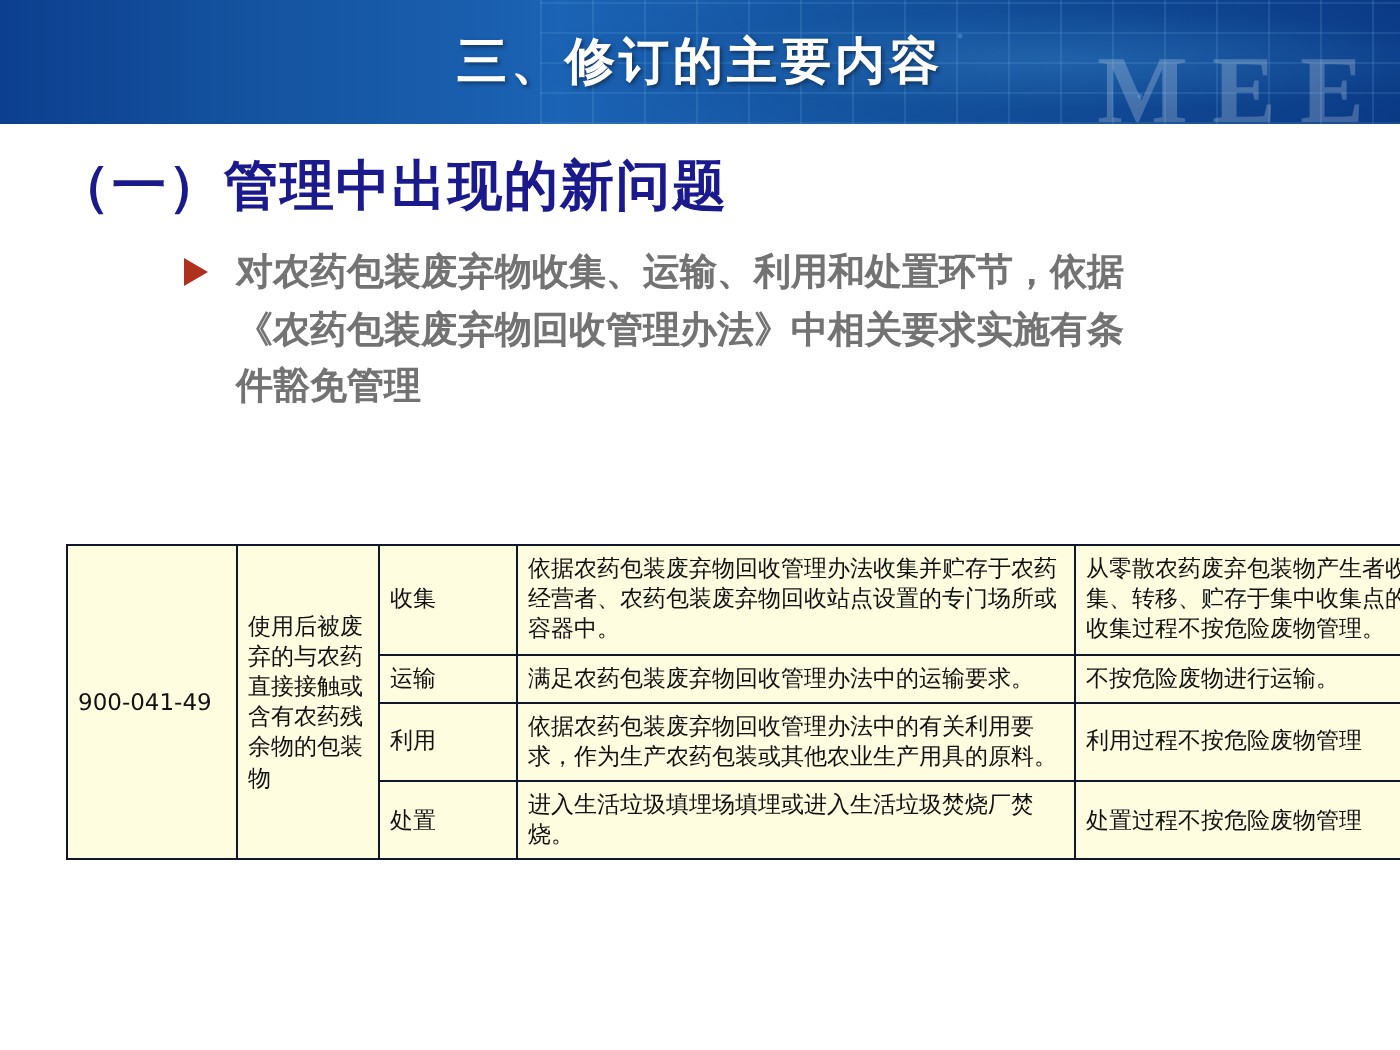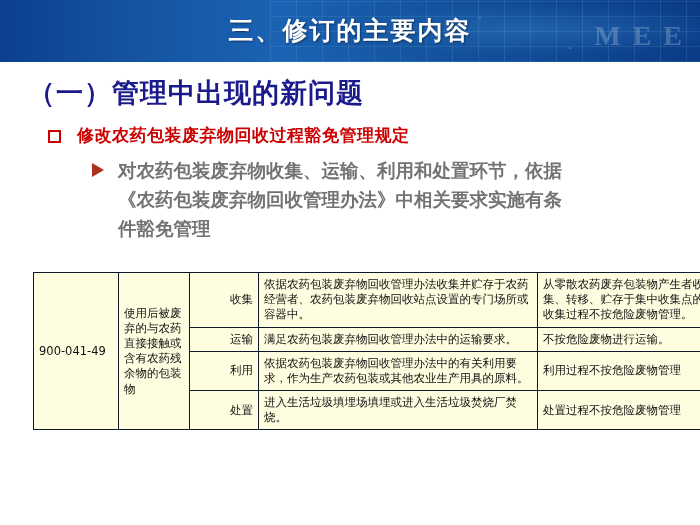--- a/index.html
+++ b/index.html
@@ -41,21 +41,21 @@
     width: 430px;
     height: 62px;
     background-image:
       repeating-linear-gradient(90deg, rgba(120,185,235,0.16) 0 1px, transparent 1px 26px),
       repeating-linear-gradient(0deg, rgba(120,185,235,0.14) 0 1px, transparent 1px 15px);
   }
   .banner-watermark {
     position: absolute;
     right: 6px;
     top: 22px;
-    font-size: 28px;
+    font-size: 48px;
     font-weight: bold;
     letter-spacing: 12px;
     color: rgba(255,255,255,0.22);
     font-family: "Liberation Serif", "DejaVu Serif", serif;
     line-height: 1;
     white-space: nowrap;
   }
   .banner-title {
     position: absolute;
     left: 0; top: 14px;
@@ -149,21 +149,21 @@
     width: 74px;
     font-size: 11.5px;
   }
   td.col-name {
     width: 60px;
     text-align: left;
     line-height: 1.3;
   }
   td.col-stage {
     width: 58px;
-    text-align: right;
+    text-align: left;
   }
   td.col-desc {
     width: 268px;
     text-align: left;
   }
   td.col-note {
     width: 170px;
     text-align: left;
   }
 </style>
@@ -174,24 +174,20 @@
   <div class="banner-globe"></div>
   <div class="banner-grid"></div>
   <div class="banner-watermark">MEE</div>
   <div class="banner-title">三、修订的主要内容</div>
 </div>
 
 <div class="content">
 
   <div class="heading1">（一）管理中出现的新问题</div>
 
-  <div class="bullet-row">
-    <div class="sq-marker"></div>
-    <div class="bullet-text-red">修改农药包装废弃物回收过程豁免管理规定</div>
-  </div>
 
   <div class="arrow-row">
     <div class="tri-marker"></div>
     <div class="bullet-text-dark">对农药包装废弃物收集、运输、利用和处置环节，依据《农药包装废弃物回收管理办法》中相关要求实施有条件豁免管理</div>
   </div>
 
   <div class="tbl-wrap">
     <table class="data">
       <tbody>
         <tr>

